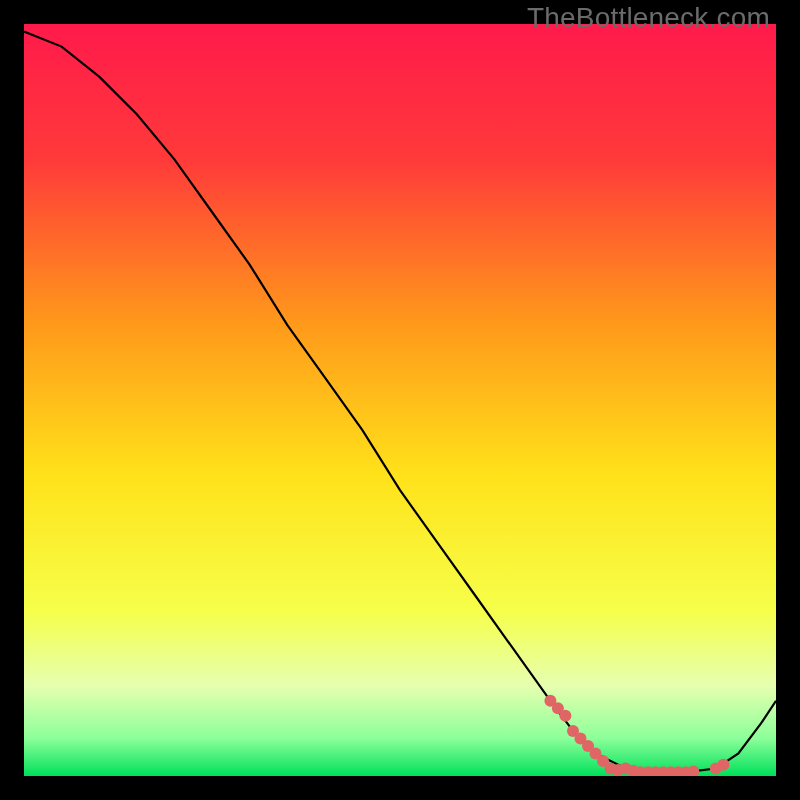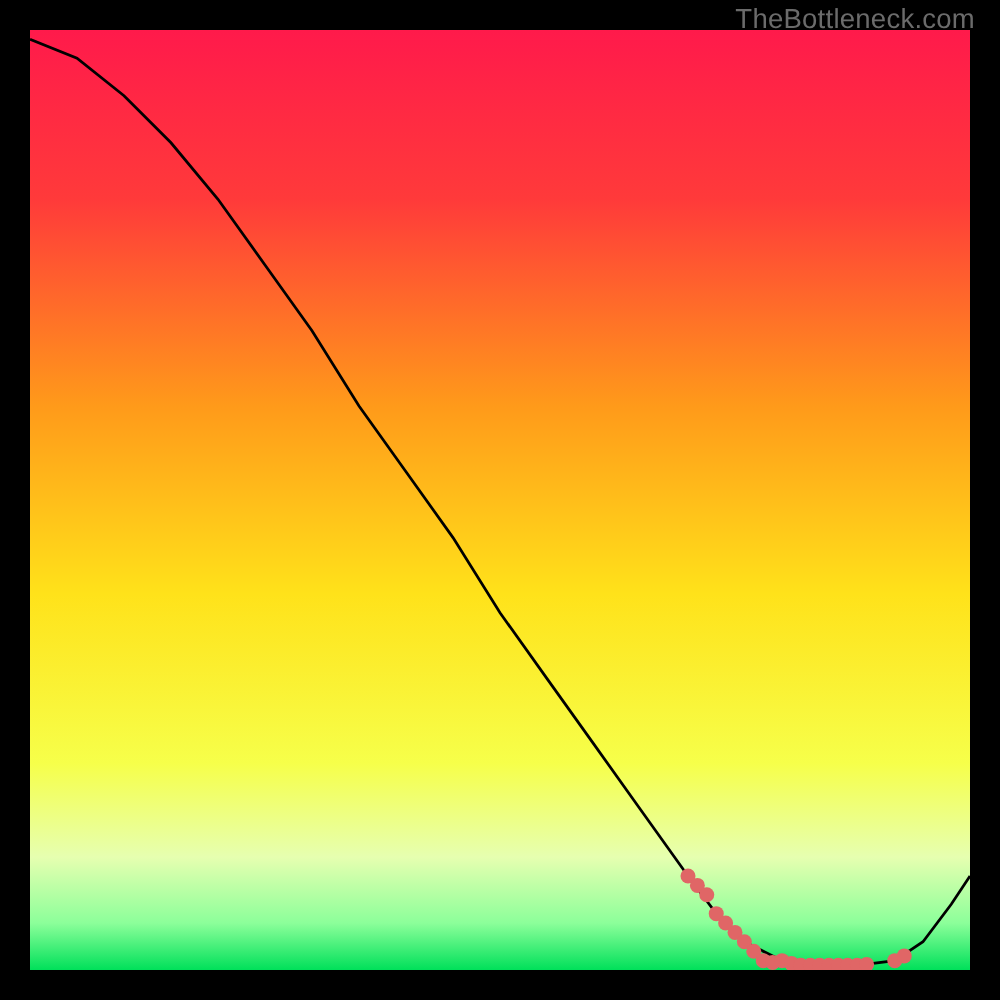--- a/index.html
+++ b/index.html
@@ -22,23 +22,23 @@
   .plot {
     position: absolute;
     left: 0;
     top: 0;
     width: 752px;
     height: 752px;
   }
   .watermark {
     position: absolute;
     top: 2px;
-    right: 20px;
+    right: 30px;
     color: #6b6b6b;
-    font-size: 22px;
+    font-size: 28px;
     font-weight: 400;
     letter-spacing: 0.2px;
     margin-left: 20px;
   }
   svg { display: block; }
 </style>
 </head>
 <body>
 
 <div class="frame">

